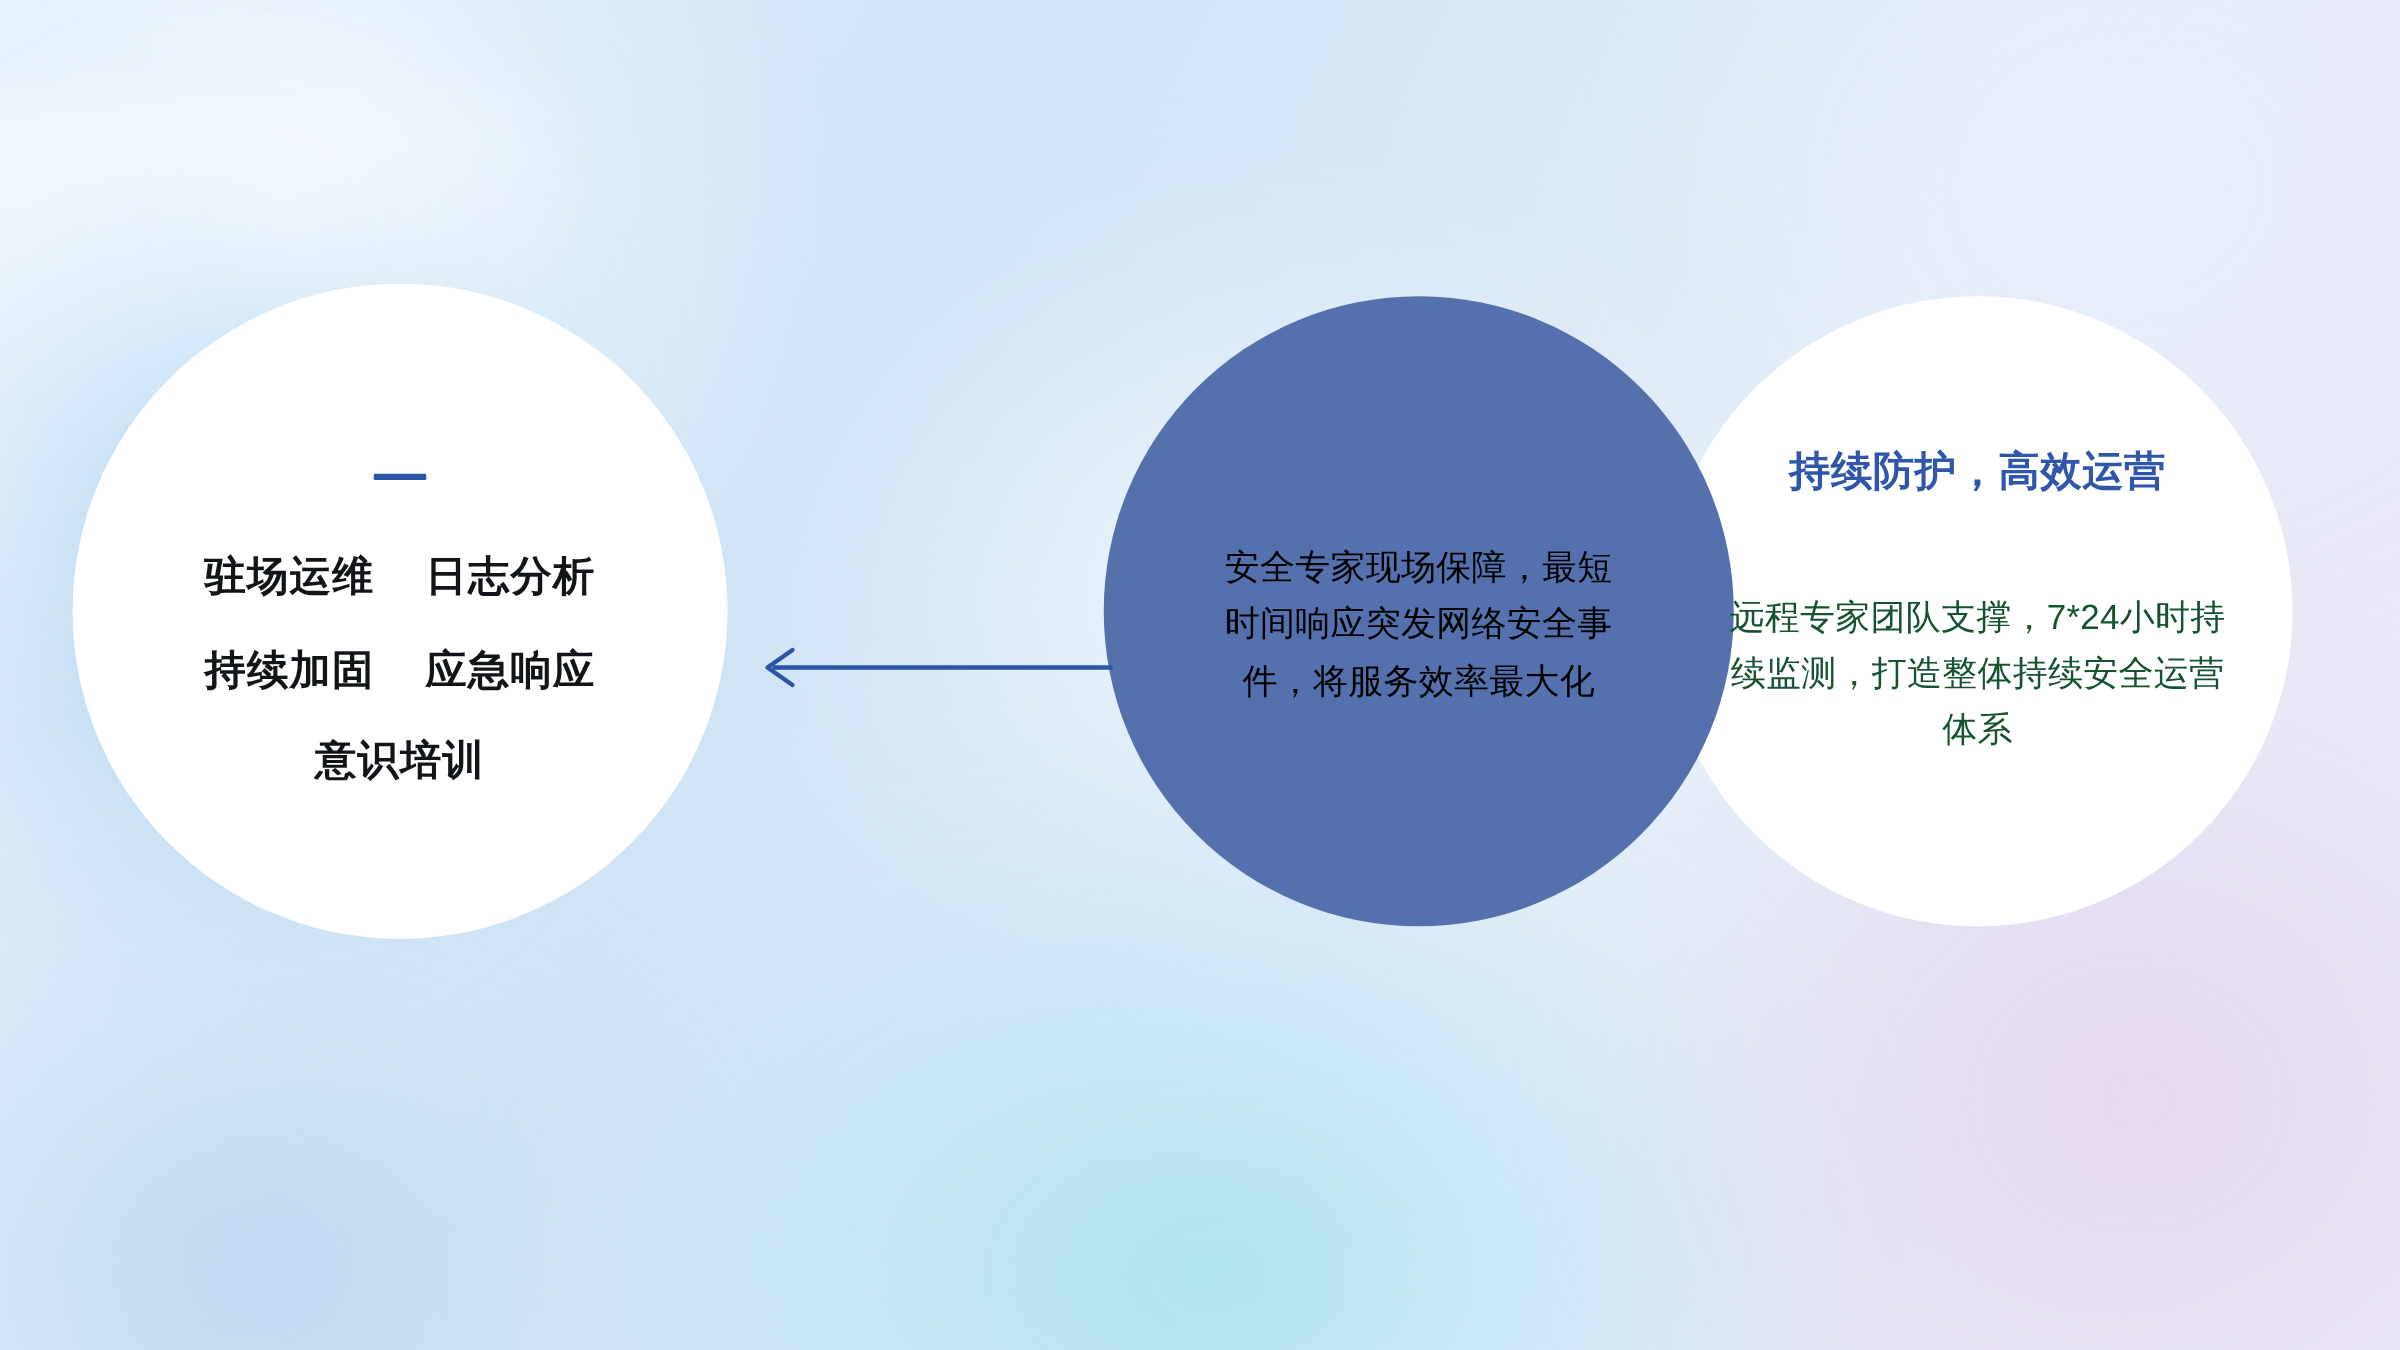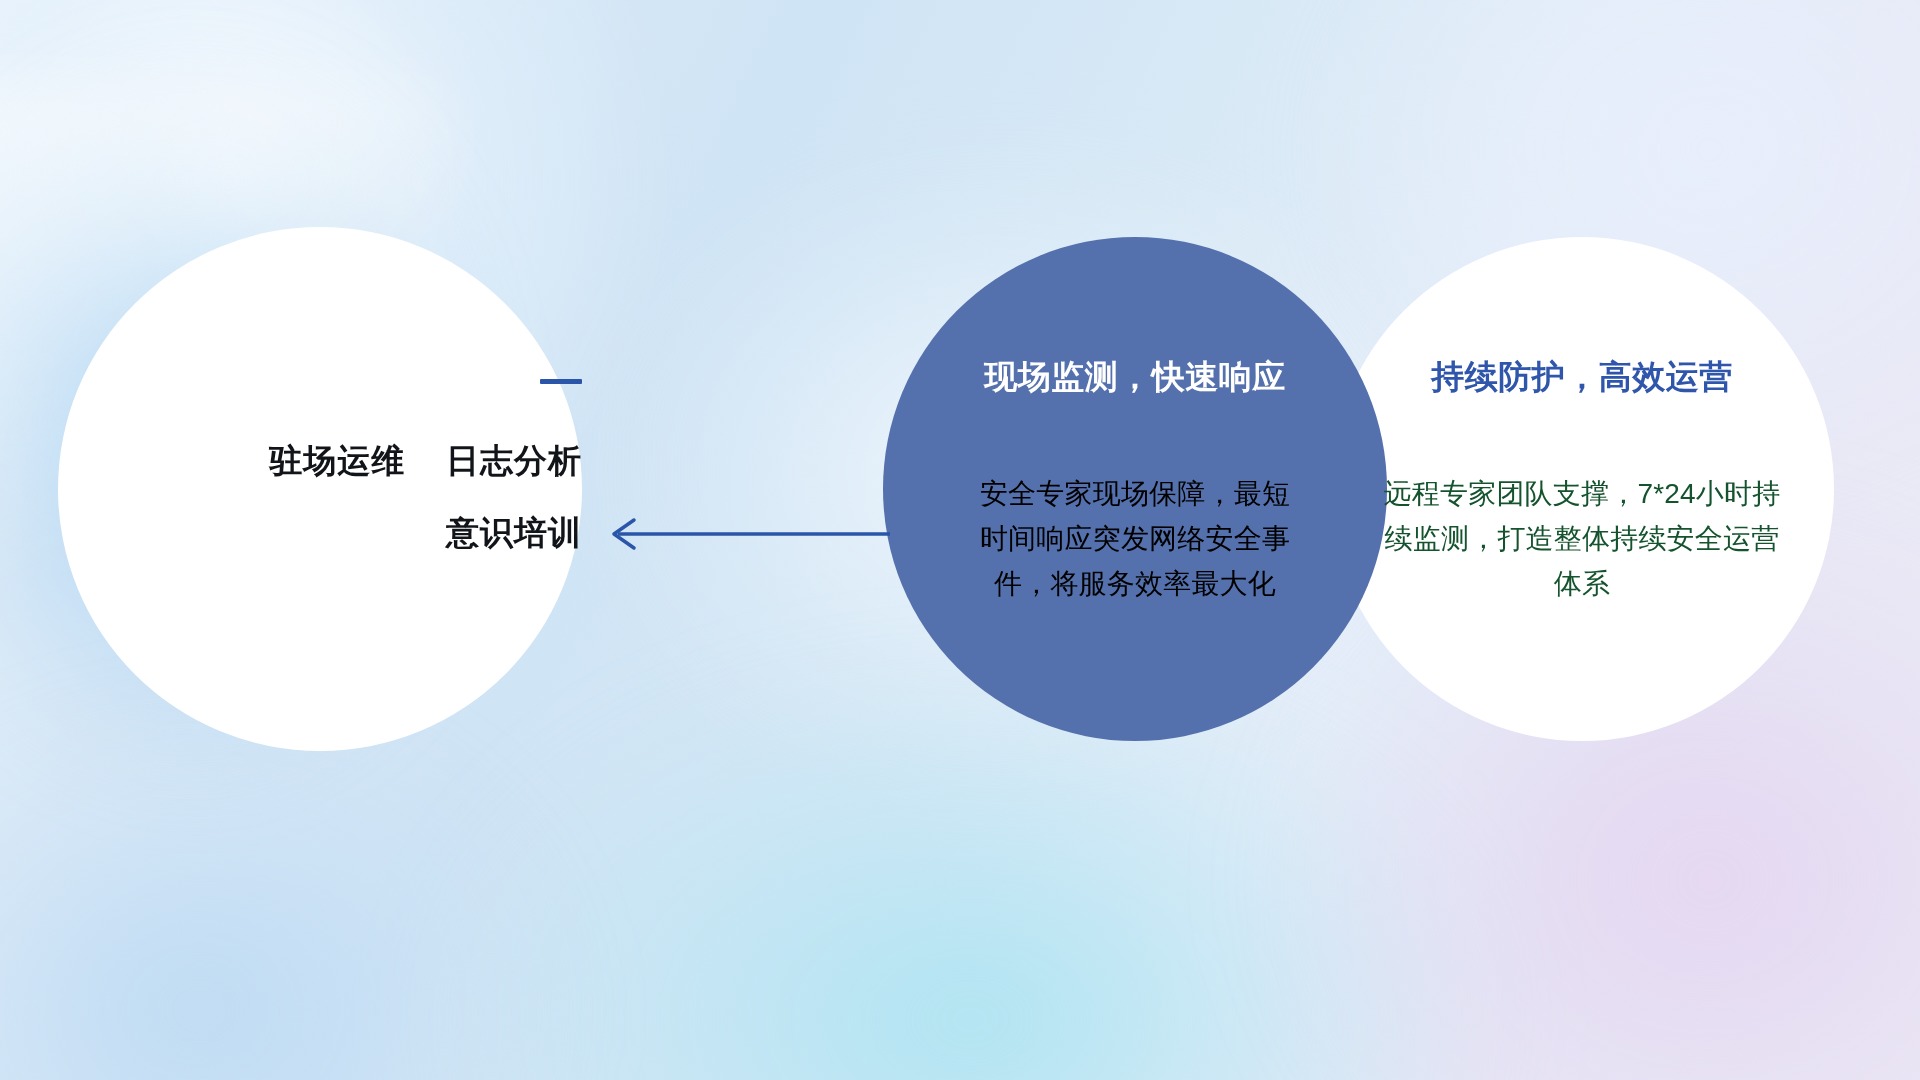--- a/index.html
+++ b/index.html
@@ -120,21 +120,21 @@
   
   .left-content {
     position: absolute;
     left: 58px;
     top: 227px;
     width: 524px;
     height: 524px;
     z-index: 4;
     display: flex;
     flex-direction: column;
-    align-items: flex-end;
+    align-items: center;
     justify-content: flex-start;
     padding-top: 152px;
     box-sizing: border-box;
   }
   .left-rule {
     width: 42px;
     height: 5px;
     background: #2a55a8;
     border-radius: 1px;
     margin-bottom: 60px;
@@ -250,25 +250,25 @@
   <div class="circle circle-mid"></div>
 
   <svg class="arrow-svg" viewBox="0 0 290 44">
     <line x1="290" y1="22" x2="18" y2="22" stroke="#2a55a8" stroke-width="3.5"></line>
     <polyline points="34,8 14,22 34,36" fill="none" stroke="#2a55a8" stroke-width="3.5" stroke-linecap="round" stroke-linejoin="round"></polyline>
   </svg>
 
   <div class="left-content">
     <div class="left-rule"></div>
     <div class="left-line">驻场运维    日志分析</div>
+    <div class="left-line">持续加固    应急响应</div>
     <div class="left-line">意识培训</div>
   </div>
 
   <div class="mid-content">
-    <div class="mid-heading">现场监测，快速响应</div>
     <div class="mid-body">安全专家现场保障，最短时间响应突发网络安全事件，将服务效率最大化</div>
   </div>
 
   <div class="right-content">
     <div class="right-heading">持续防护，高效运营</div>
     <div class="right-body">远程专家团队支撑，7*24小时持续监测，打造整体持续安全运营体系</div>
   </div>
 
 </div>
 

